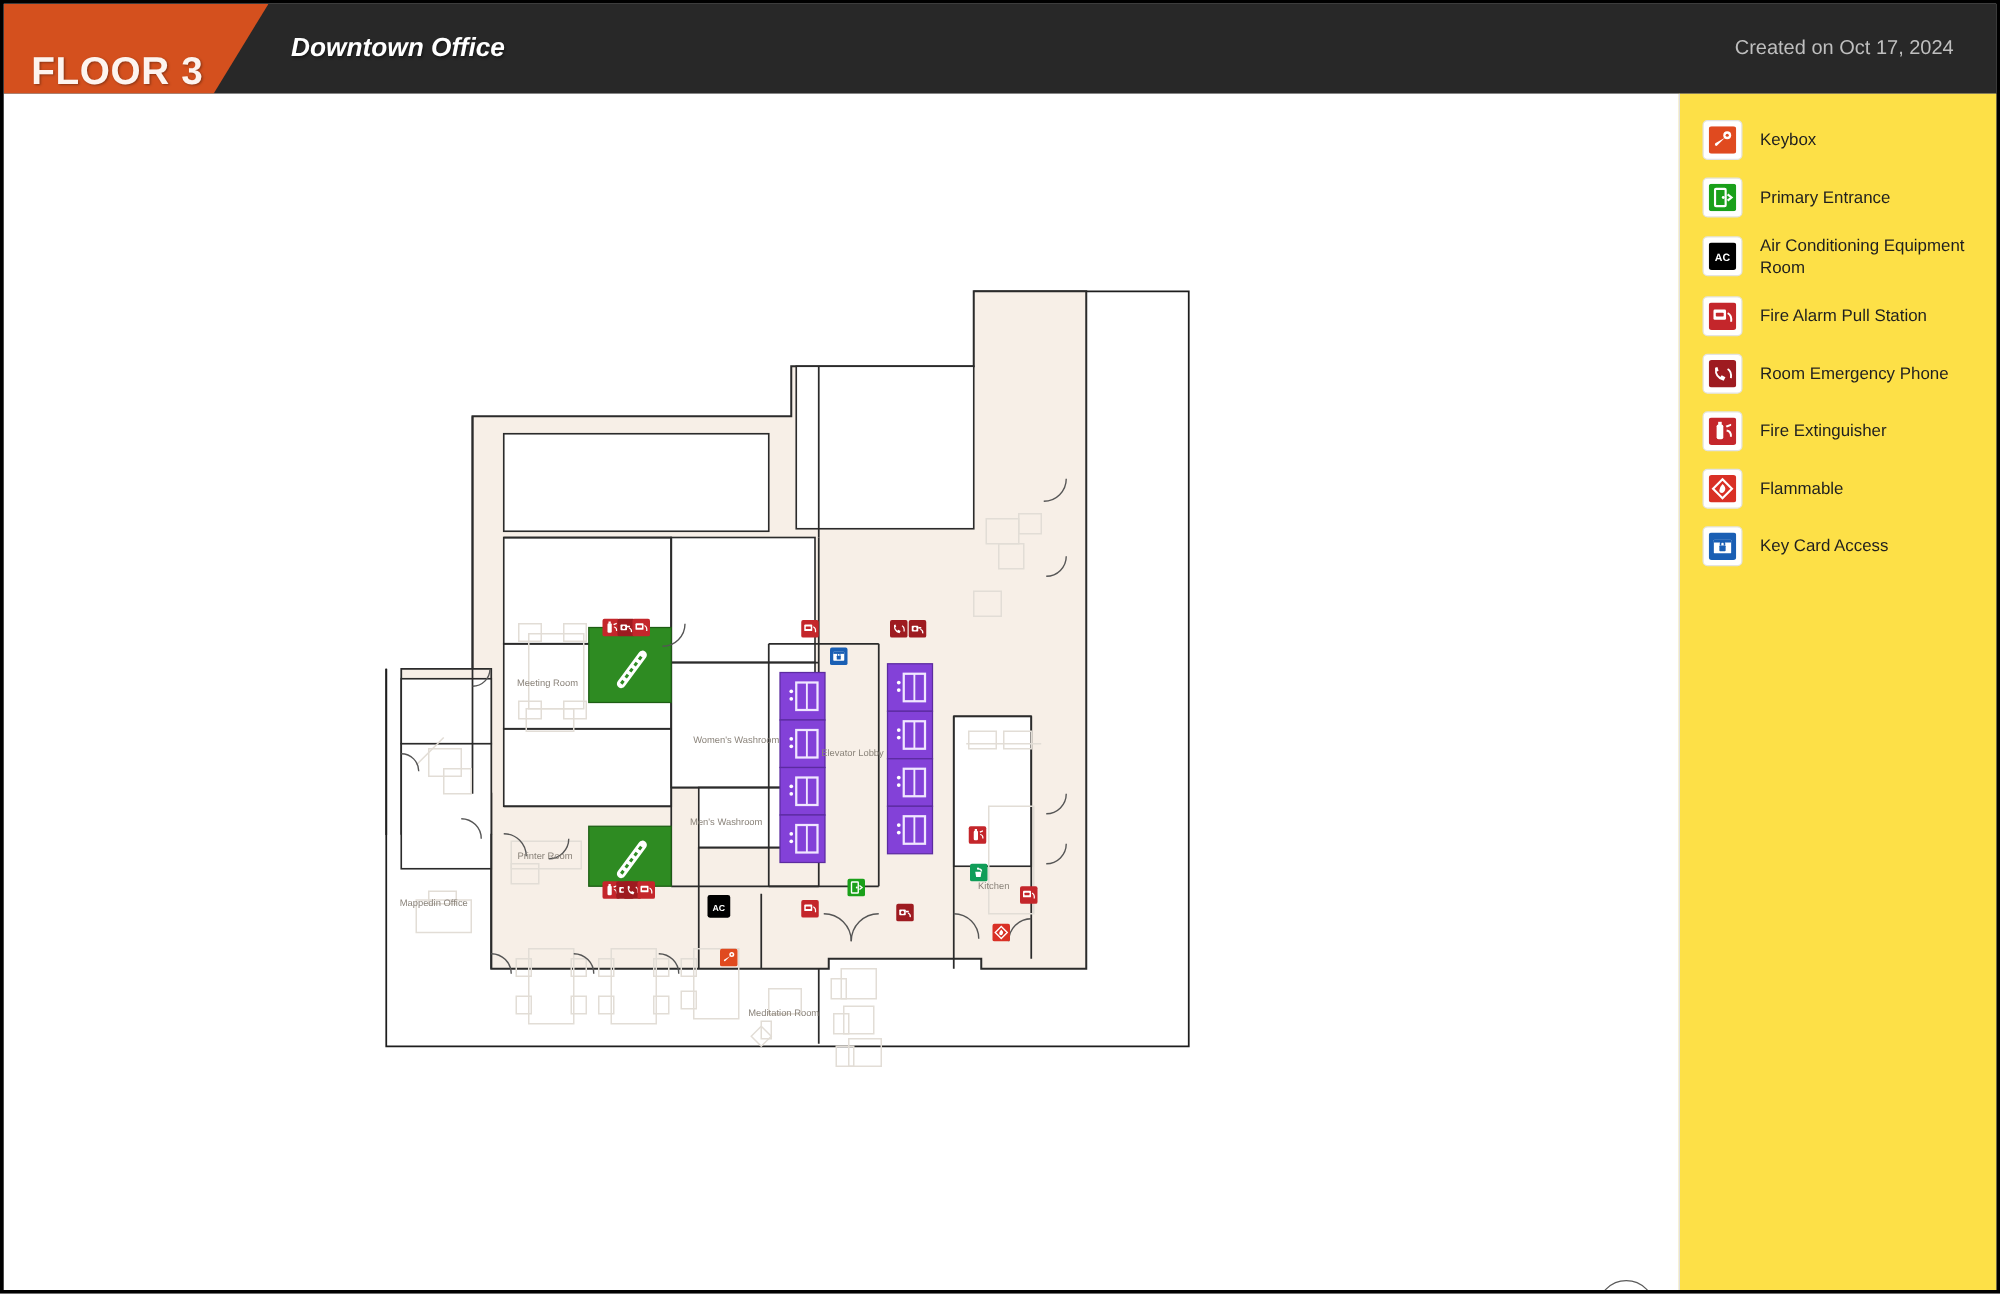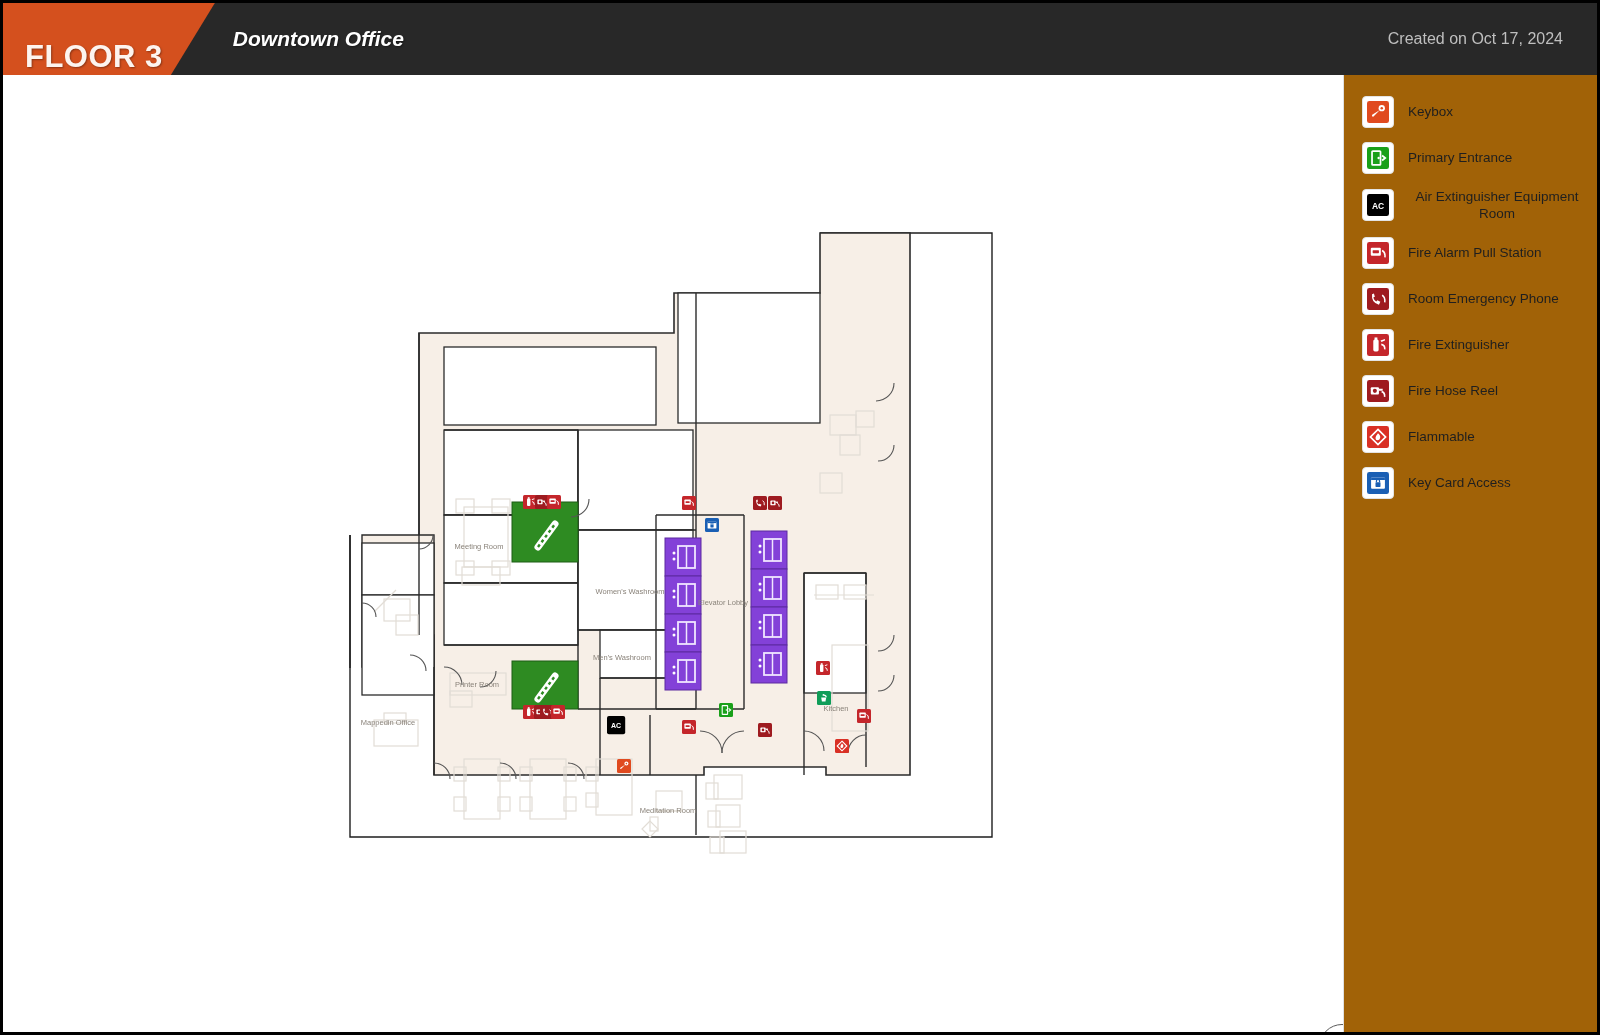--- a/index.html
+++ b/index.html
@@ -59,45 +59,43 @@
     white-space: nowrap;
   }
 
   
   #map-area {
     position: absolute;
     left: 0; top: 72px;
     width: 1340px; height: 960px;
     background: #ffffff;
     overflow: hidden;
-    margin-left: 41px;
   }
   #map-svg { display: block; }
 
   
   #compass {
     position: absolute;
     left: 1275px; top: 949px;
     width: 46px; height: 46px;
     border: 1.6px solid #5a5a5a;
     border-radius: 50%;
     background: #ffffff;
     display: flex; align-items: center; justify-content: center;
   }
 
   
   #legend {
     position: absolute;
     left: 1340px; top: 72px;
     width: 257px; height: 960px;
-    background: #a16207;
+    background: #fde047;
     border-left: 1px solid #e0e0e0;
     padding: 14px 0 0 0;
     overflow-y: auto;
-    text-align: center;
   }
   .legend-item {
     display: flex;
     align-items: center;
     padding: 7px 14px 7px 18px;
     min-height: 38px;
   }
   .legend-icon {
     flex: 0 0 auto;
     width: 32px; height: 32px;
@@ -492,21 +490,21 @@
       </span>
       <span class="legend-label">Primary Entrance</span>
     </div>
 
     <div class="legend-item">
       <span class="legend-icon">
         <svg width="22" height="22" viewBox="0 0 14 14">
             <use href="#g-ac"></use>
           </svg>
       </span>
-      <span class="legend-label">Air Extinguisher Equipment Room</span>
+      <span class="legend-label">Air Conditioning Equipment Room</span>
     </div>
 
     <div class="legend-item">
       <span class="legend-icon">
         <svg width="22" height="22" viewBox="0 0 14 14">
             <use href="#g-fire-alarm"></use>
           </svg>
       </span>
       <span class="legend-label">Fire Alarm Pull Station</span>
     </div>
@@ -522,28 +520,20 @@
 
     <div class="legend-item">
       <span class="legend-icon">
         <svg width="22" height="22" viewBox="0 0 14 14">
             <use href="#g-fire-ext"></use>
           </svg>
       </span>
       <span class="legend-label">Fire Extinguisher</span>
     </div>
 
-    <div class="legend-item">
-      <span class="legend-icon">
-        <svg width="22" height="22" viewBox="0 0 14 14">
-            <use href="#g-fire-hose"></use>
-          </svg>
-      </span>
-      <span class="legend-label">Fire Hose Reel</span>
-    </div>
 
     <div class="legend-item">
       <span class="legend-icon">
         <svg width="22" height="22" viewBox="0 0 14 14">
             <use href="#g-flammable"></use>
           </svg>
       </span>
       <span class="legend-label">Flammable</span>
     </div>
 

